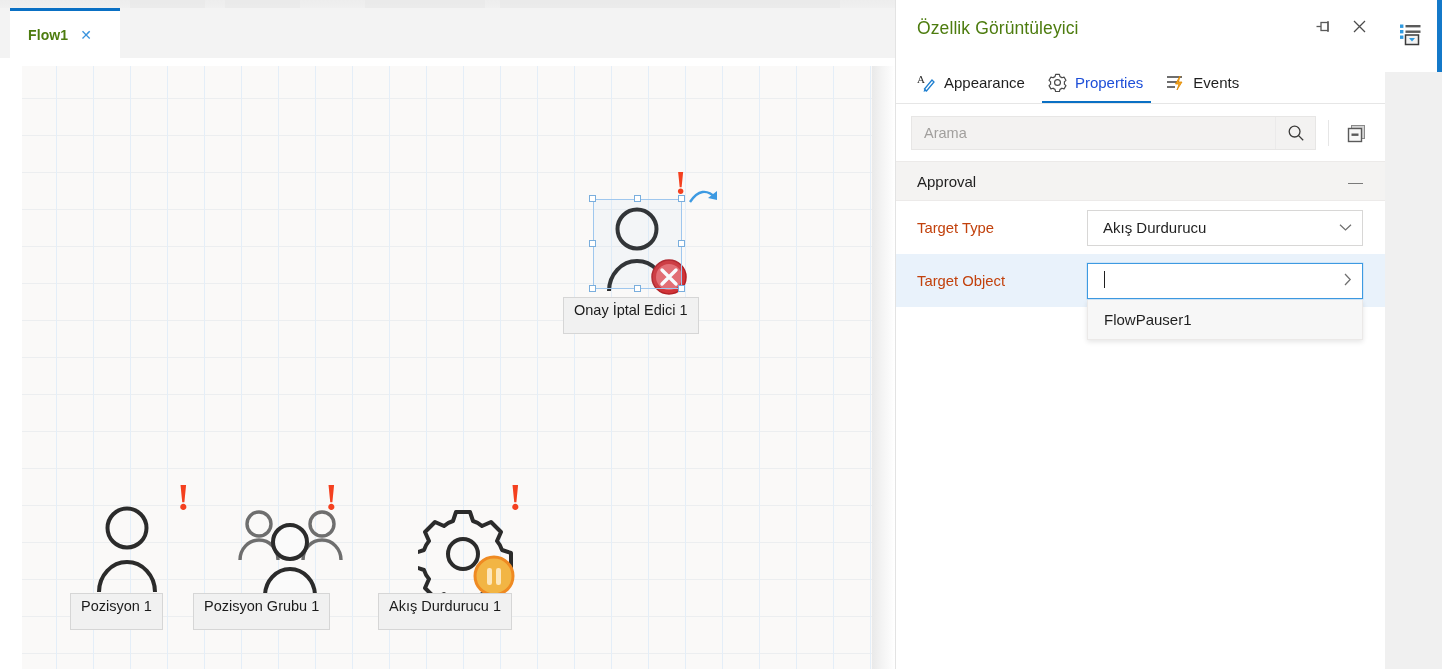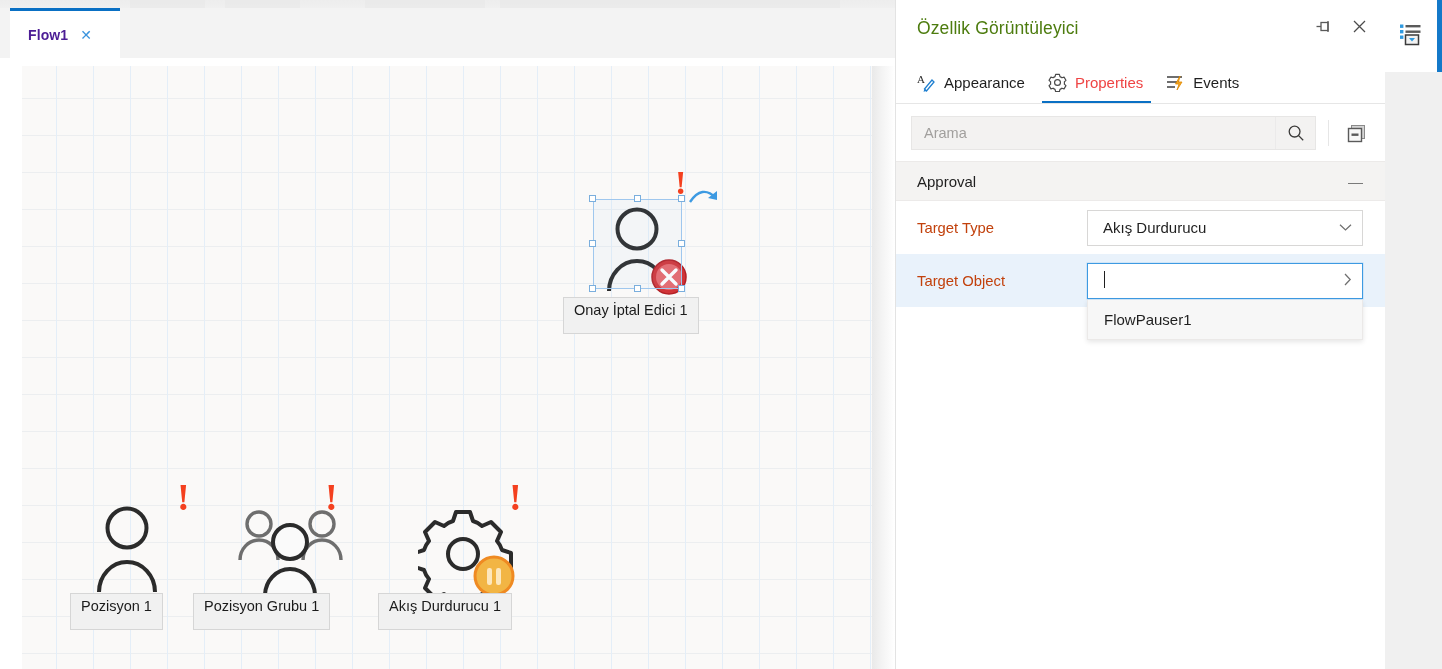--- a/index.html
+++ b/index.html
@@ -40,21 +40,21 @@
   .doc-tab {
     position: absolute; left: 10px; top: 0;
     width: 110px; height: 50px;
     background: #ffffff;
     border-top: 3px solid #0a70c4;
     display: flex; align-items: center;
     padding-left: 18px;
     gap: 12px;
   }
   .doc-tab .tab-label {
-    font-size: 14px; font-weight: bold; color: #4c1d95;
+    font-size: 14px; font-weight: bold; color: #4d7c0f;
     letter-spacing: .1px;
   }
   .doc-tab .tab-close {
     font-size: 14px; color: #3a93dd; line-height: 1;
     cursor: pointer; font-weight: 400;
   }
 
   
   .canvas-wrap {
     position: absolute; left: 0; top: 58px;
@@ -145,21 +145,21 @@
     border-bottom: 1px solid #e6e6e6;
     gap: 5px;
   }
   .tab {
     display: flex; align-items: center; gap: 8px;
     padding: 0 10px 11px 8px;
     cursor: pointer;
     position: relative;
     font-size: 15px; color: #1f1f1f;
   }
-  .tab.active { color: #ef4444; font-weight: normal; }
+  .tab.active { color: #1d4ed8; font-weight: normal; }
   .tab.active::after {
     content: ""; position: absolute;
     left: 2px; right: 2px; bottom: 0; height: 2.5px;
     background: #0a70c4;
   }
   .tab .ti { width: 19px; height: 19px; display: block; }
 
   .search-row {
     display: flex; align-items: center;
     padding: 12px 16px 11px 15px;

